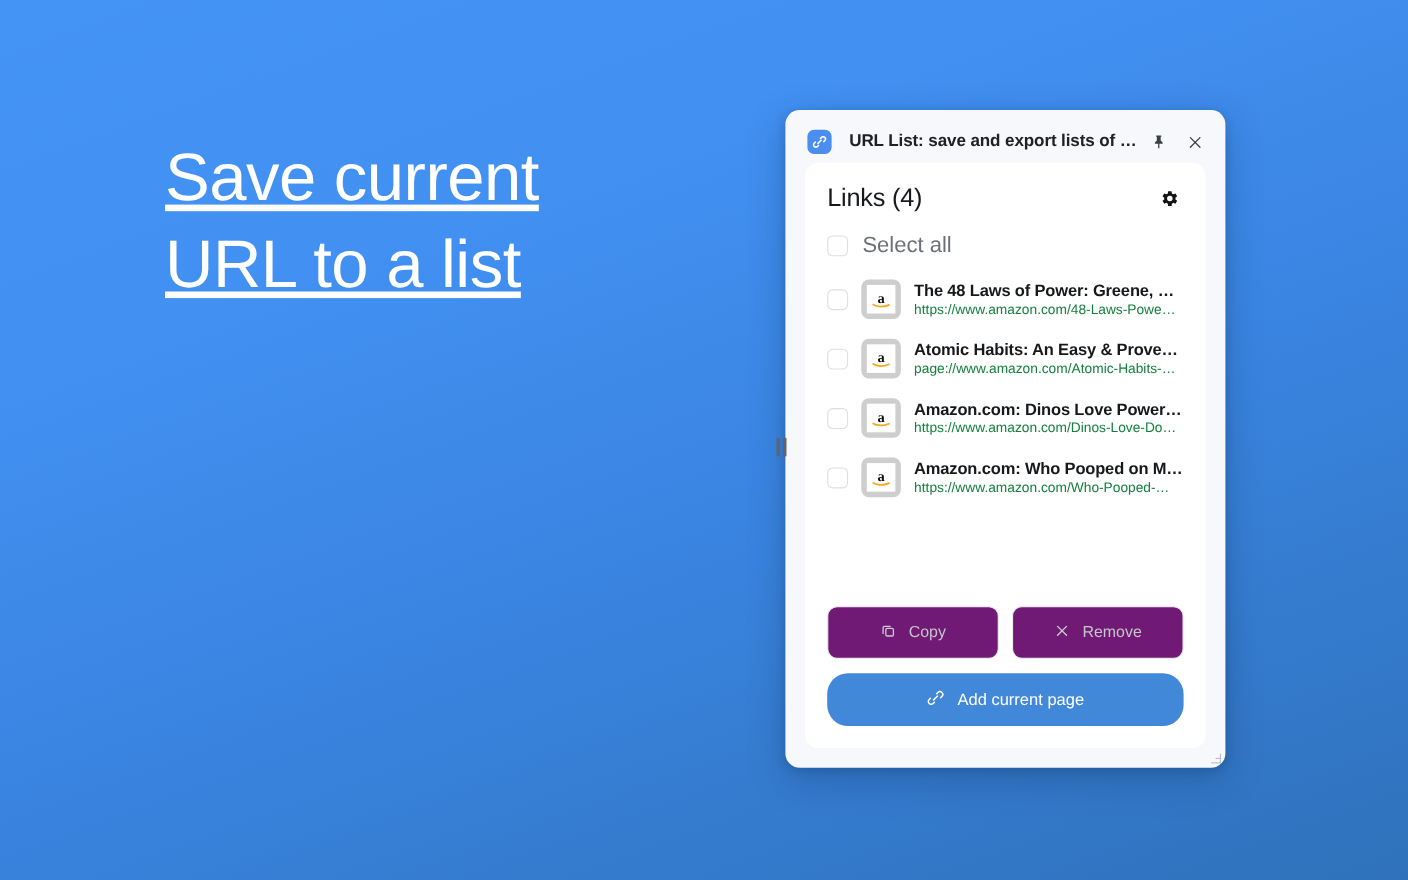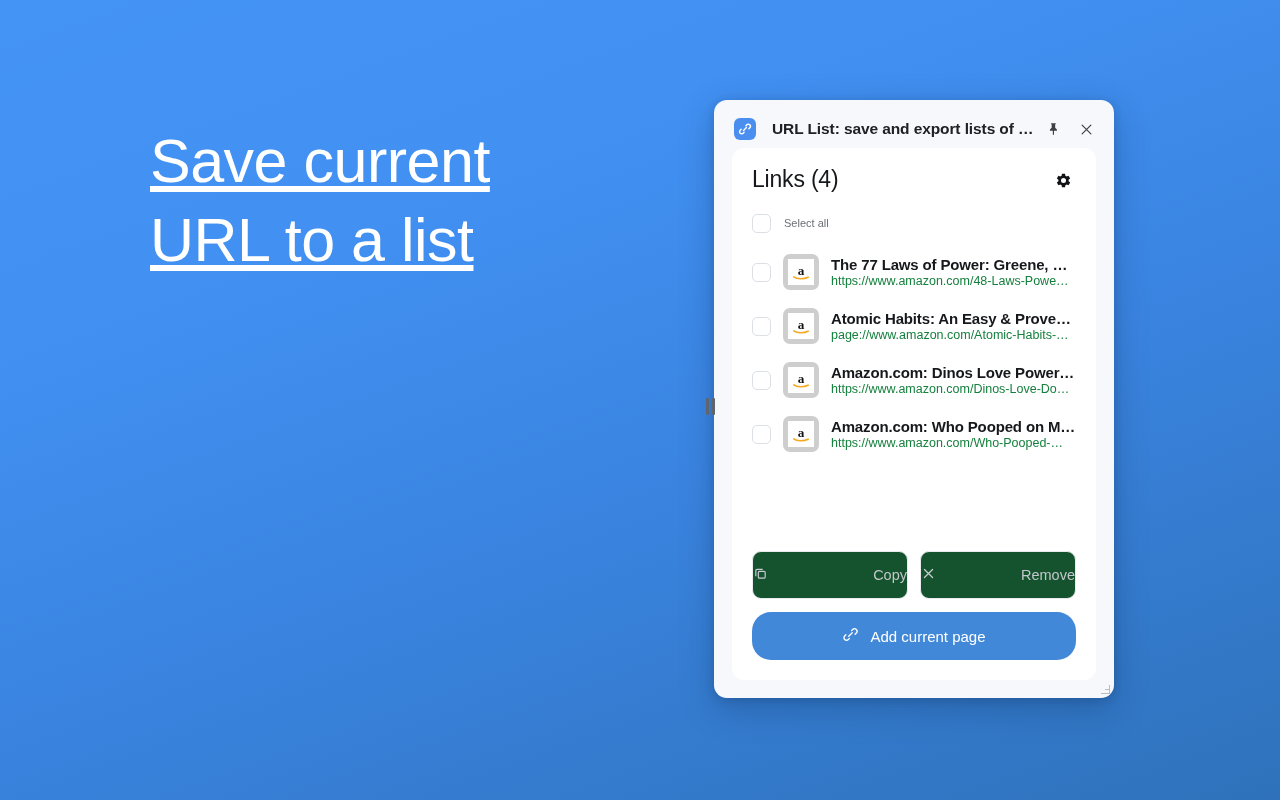--- a/index.html
+++ b/index.html
@@ -152,21 +152,21 @@
   }
 
   .select-all-row {
     display: flex;
     align-items: center;
     gap: 13px;
     height: 28px;
     margin-bottom: 8px;
   }
   .select-all-label {
-    font-size: 11px;
+    font-size: 20px;
     color: #6b7076;
   }
 
   
   .link-list {
     display: flex;
     flex-direction: column;
   }
   .link-row {
     display: flex;
@@ -223,24 +223,24 @@
   .action-row {
     display: flex;
     gap: 12px;
     margin-bottom: 13px;
   }
   .ghost-btn {
     flex: 1 1 0;
     height: 48px;
     border: 1.3px solid #e9ebee;
     border-radius: 9px;
-    background: #14532d;
-    display: flex;
-    align-items: center;
-    justify-content: space-between;
+    background: #701a75;
+    display: flex;
+    align-items: center;
+    justify-content: center;
     gap: 11px;
     color: #c3c6cb;
     font-size: 14.5px;
   }
   .primary-btn {
     height: 48px;
     border-radius: 19px;
     background: #4288d8;
     display: flex;
     align-items: center;
@@ -322,21 +322,21 @@
         <div class="cbox"></div>
         <div class="favicon">
           <div class="favicon-inner">
             <svg width="22" height="20" viewBox="0 0 40 36">
               <text x="20" y="24" font-family="'Liberation Serif', serif" font-size="24" font-weight="bold" fill="#111" text-anchor="middle">a</text>
               <path d="M7 27c5 4 18 4.6 26 0.4" stroke="#f6a820" stroke-width="3" fill="none" stroke-linecap="round"></path>
             </svg>
           </div>
         </div>
         <div class="link-meta">
-          <div class="link-title">The 77 Laws of Power: Greene, R…</div>
+          <div class="link-title">The 48 Laws of Power: Greene, R…</div>
           <div class="link-url">https://www.amazon.com/48-Laws-Powe…</div>
         </div>
       </div>
 
       <div class="link-row">
         <div class="cbox"></div>
         <div class="favicon">
           <div class="favicon-inner">
             <svg width="22" height="20" viewBox="0 0 40 36">
               <text x="20" y="24" font-family="'Liberation Serif', serif" font-size="24" font-weight="bold" fill="#111" text-anchor="middle">a</text>

